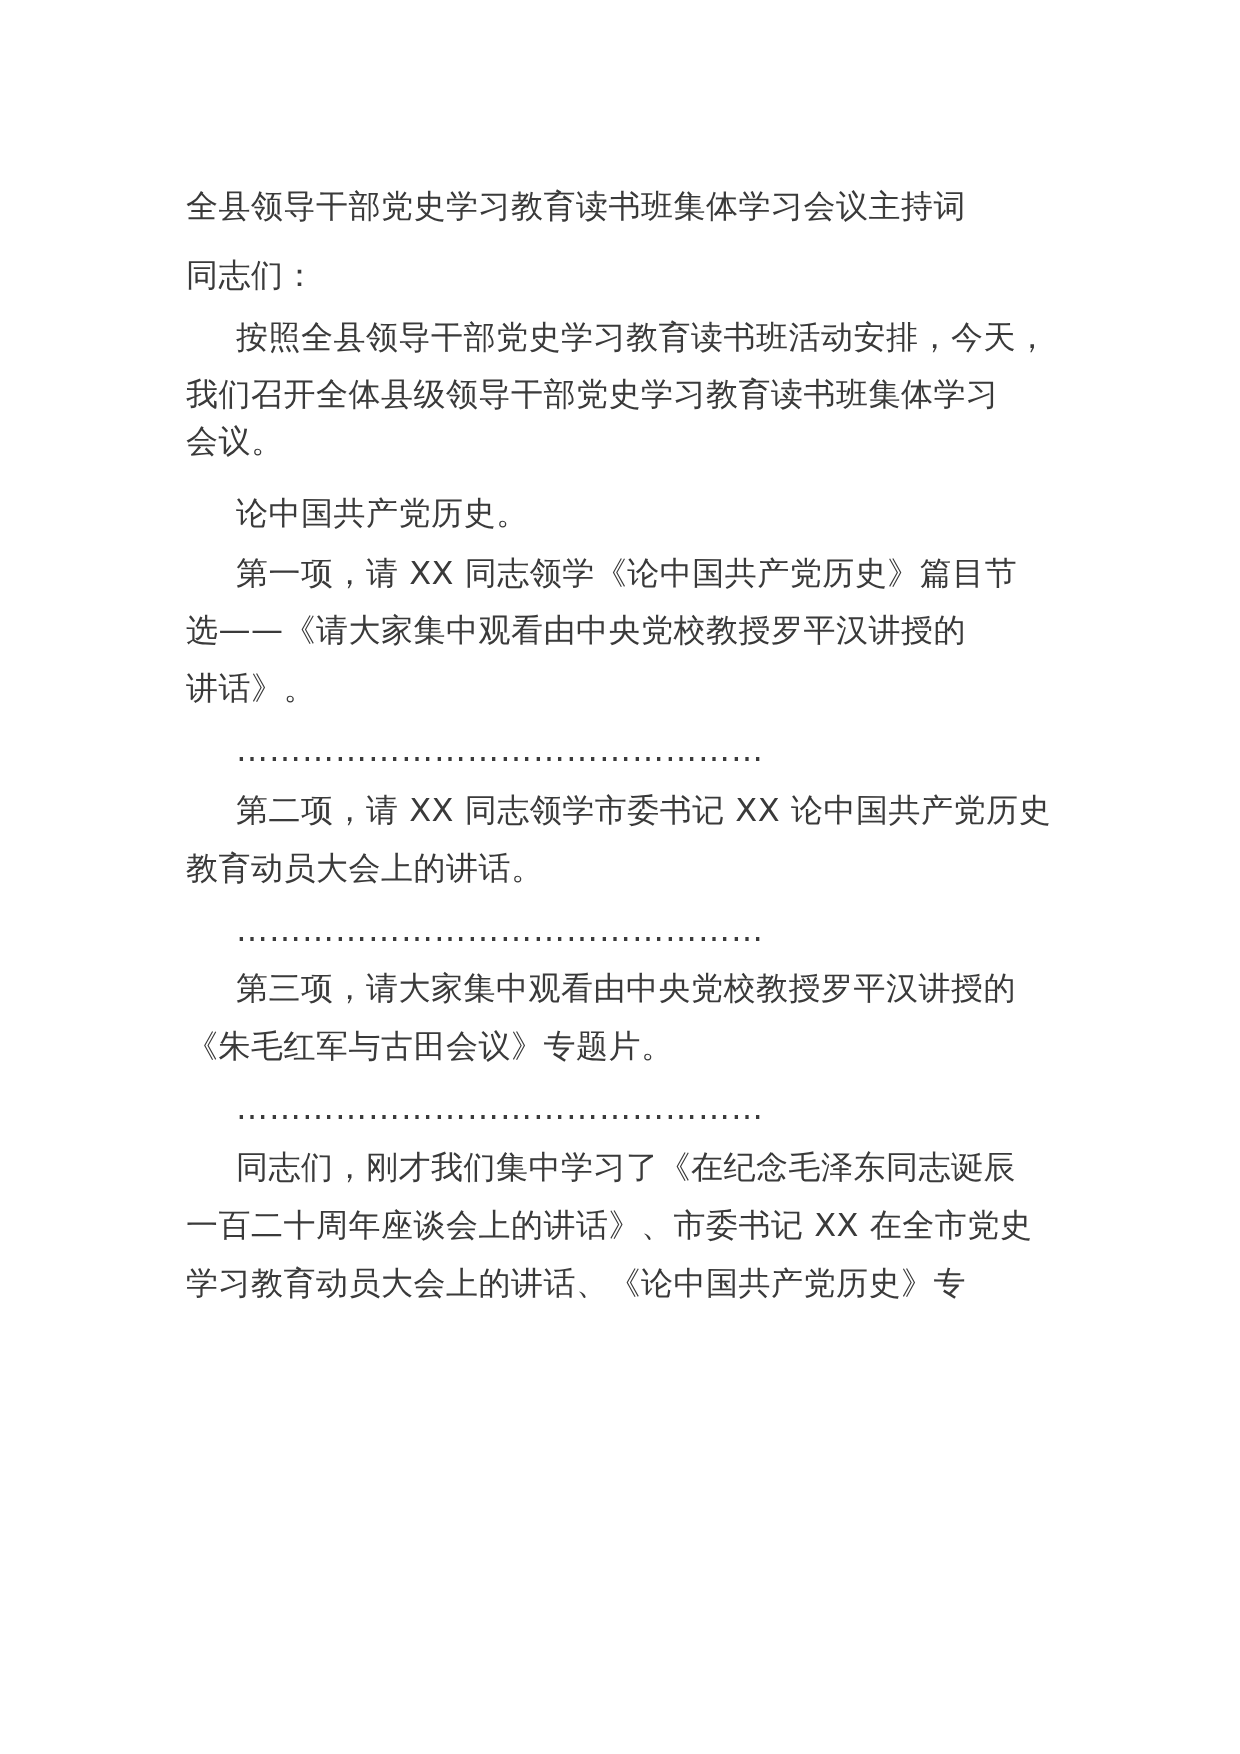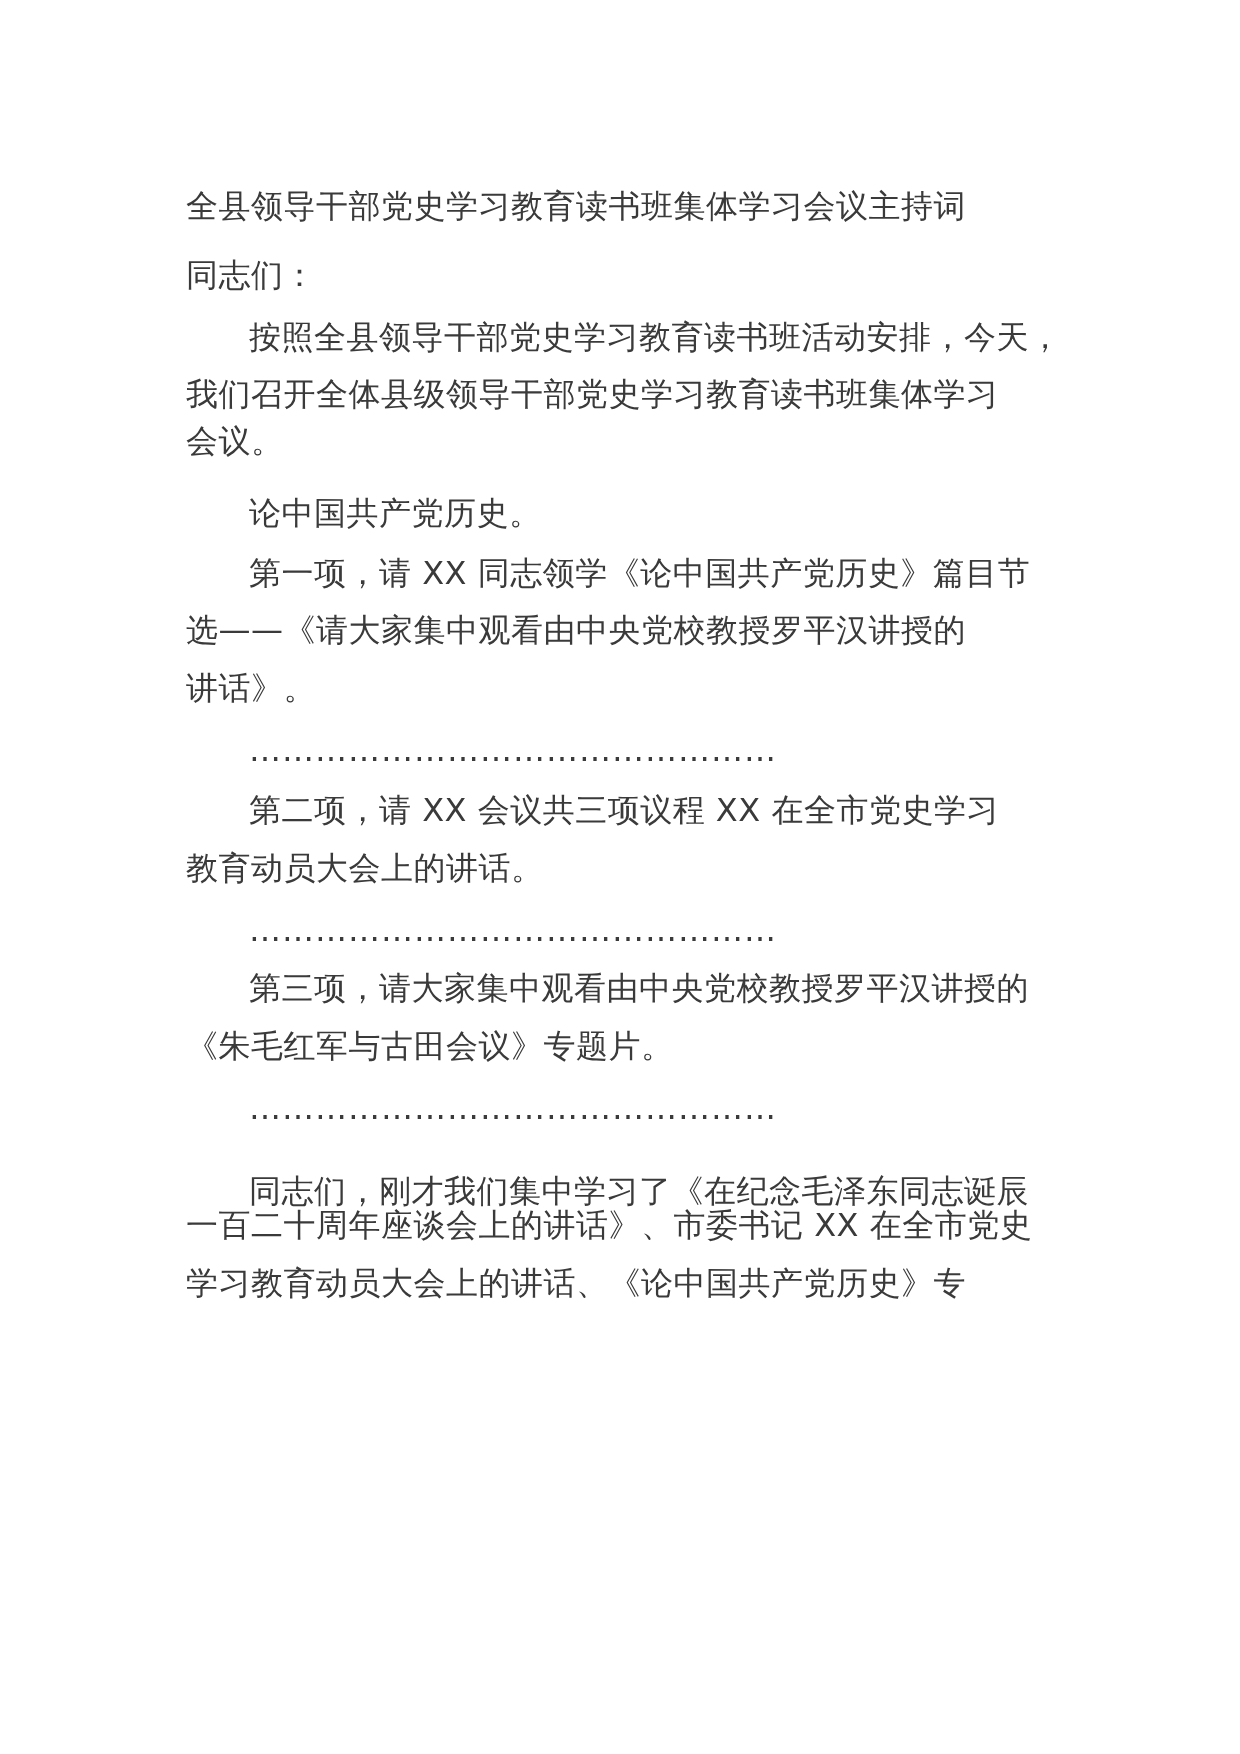--- a/index.html
+++ b/index.html
@@ -1,20 +1,20 @@
 <!DOCTYPE html>
 <html><head>
 <meta charset="utf-8">
 <style>
   html, body { margin: 0; padding: 0; background: #ffffff; }
   body { width: 1240px; height: 1754px; position: relative; overflow: hidden;
          font-family: "DejaVu Sans", "Liberation Sans", sans-serif; color: #3a3a3a; }
   .page { position: absolute; left: 0; top: 0; width: 1154px; height: 1754px; }
   .line { position: absolute; left: 186px; font-size: 32px; line-height: 40px; white-space: nowrap; letter-spacing: 0.5px; }
-  .indent { left: 236px; margin-left: 13px; }
+  .indent { left: 236px; }
   .dots { letter-spacing: 1px; }
 </style>
 </head>
 <body>
 
 <div class="page">
   <div class="line" style="top:186px">全县领导干部党史学习教育读书班集体学习会议主持词</div>
   <div class="line" style="top:255px">同志们：</div>
 
   <div class="line indent" style="top:317px">按照全县领导干部党史学习教育读书班活动安排，今天，</div>
@@ -22,26 +22,26 @@
   <div class="line" style="top:421px">会议。</div>
 
   <div class="line indent" style="top:493px">论中国共产党历史。</div>
 
   <div class="line indent" style="top:553px">第一项，请 XX 同志领学《论中国共产党历史》篇目节</div>
   <div class="line" style="top:610px">选——《请大家集中观看由中央党校教授罗平汉讲授的</div>
   <div class="line" style="top:668px">讲话》。</div>
 
   <div class="line indent dots" style="top:730px">…………………………………………</div>
 
-  <div class="line indent" style="top:790px">第二项，请 XX 会议共三项议程 XX 在全市党史学习</div>
+  <div class="line indent" style="top:790px">第二项，请 XX 同志领学市委书记 XX 论中国共产党历史</div>
   <div class="line" style="top:848px">教育动员大会上的讲话。</div>
 
   <div class="line indent dots" style="top:910px">…………………………………………</div>
 
   <div class="line indent" style="top:968px">第三项，请大家集中观看由中央党校教授罗平汉讲授的</div>
   <div class="line" style="top:1026px">《朱毛红军与古田会议》专题片。</div>
 
   <div class="line indent dots" style="top:1088px">…………………………………………</div>
 
-  <div class="line indent" style="top:1171px">同志们，刚才我们集中学习了《在纪念毛泽东同志诞辰</div>
+  <div class="line indent" style="top:1147px">同志们，刚才我们集中学习了《在纪念毛泽东同志诞辰</div>
   <div class="line" style="top:1205px">一百二十周年座谈会上的讲话》、市委书记 XX 在全市党史</div>
   <div class="line" style="top:1263px">学习教育动员大会上的讲话、《论中国共产党历史》专</div>
 </div>
 
 </body></html>

